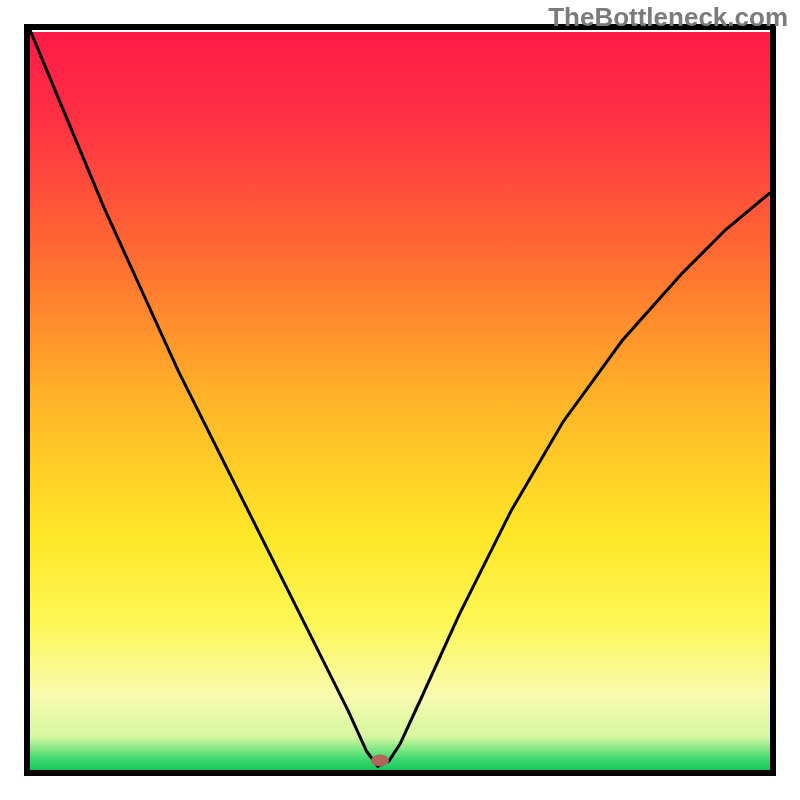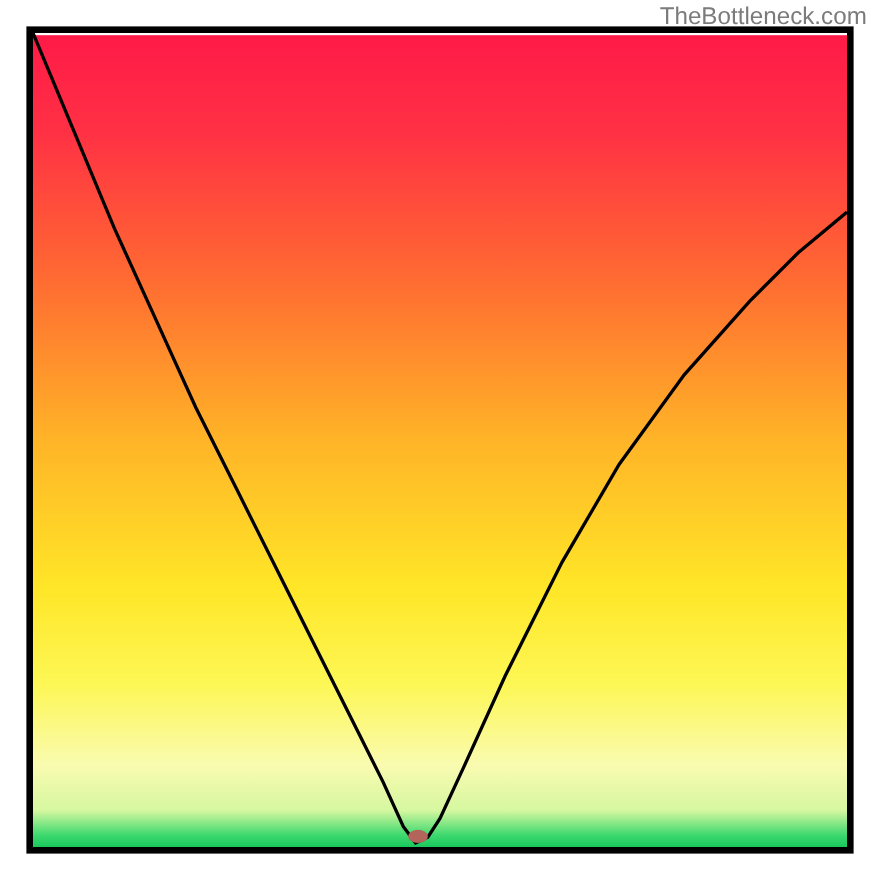--- a/index.html
+++ b/index.html
@@ -14,22 +14,22 @@
   .stage {
     position: relative;
     width: 800px;
     height: 800px;
   }
   .attribution {
     position: absolute;
     top: 2px;
     right: 12px;
     color: #7b7b7b;
-    font-size: 22px;
-    font-weight: 400;
+    font-size: 26px;
+    font-weight: 700;
     letter-spacing: 0px;
   }
   svg { display: block; }
 </style>
 </head>
 <body>
 
 <div class="stage">
 
   <svg width="800" height="800" viewBox="0 0 800 800">

